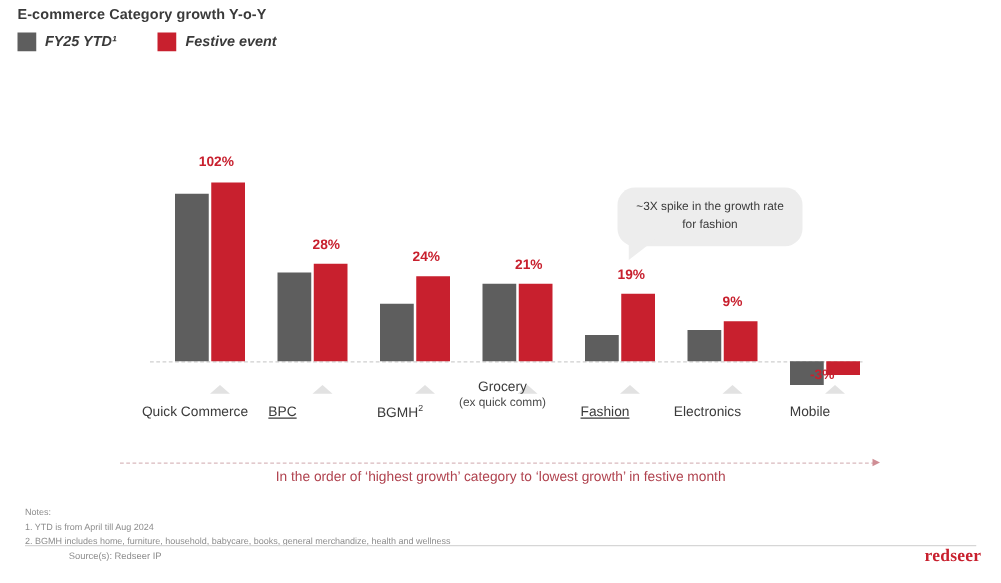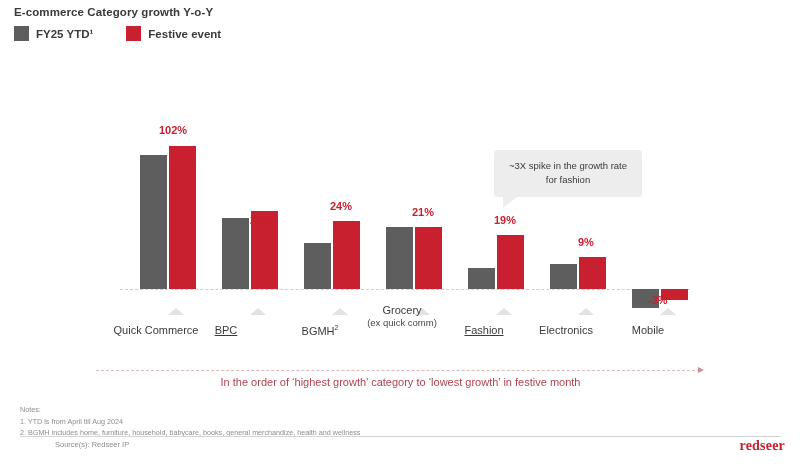--- a/index.html
+++ b/index.html
@@ -13,21 +13,21 @@
   }
   #stage{position:absolute;left:0;top:0;width:801px;height:466px;}
 
   
   .title{
     position:absolute;left:14px;top:6px;
     font-size:11.5px;font-weight:bold;color:#3a3a3a;
     letter-spacing:.1px;
   }
   .legend{position:absolute;left:14px;top:26px;display:flex;align-items:center;gap:8px;}
-  .legend-item{display:flex;align-items:center;gap:7px;}
+  .legend-item{display:flex;align-items:center;gap:7px;font-style:italic;}
   .legend-sw{width:15px;height:15px;display:block;}
   .legend-lb{font-size:11.5px;font-weight:bold;color:#3a3a3a;}
   .legend-gap{width:17px;}
 
   
   .plot{position:absolute;left:0;top:0;width:801px;height:466px;}
   .baseline{
     position:absolute;left:120px;top:288.5px;width:570px;height:0;
     border-top:1px dashed #cfcfcf;
   }
@@ -56,21 +56,21 @@
     border-right:8px solid transparent;
     border-bottom:7px solid #e2e2e2;
   }
 
   
   .breakmark{position:absolute;left:128px;top:185px;width:90px;height:38px;pointer-events:none;}
 
   
   .callout{
     position:absolute;left:494px;top:150px;width:148px;
-    background:#ededed;border-radius:4px;
+    background:#ededed;border-radius:14px;
     padding:9px 8px 10px 8px;
     box-sizing:border-box;
     text-align:center;
     font-size:9.5px;line-height:1.45;color:#3b3b3b;
   }
   .callout-tail{
     position:absolute;left:503px;top:191px;width:0;height:0;
     border-left:0 solid transparent;
     border-right:22px solid transparent;
     border-top:17px solid #ededed;
@@ -133,21 +133,21 @@
         <div class="bar gray" style="top: 155px; height: 134px; position: absolute; bottom: auto;"></div>
         <div class="bar red" style="top: 146px; height: 143px; position: absolute; bottom: auto;"></div>
       </div>
       <div class="vlabel" style="left: 159px; top: 124px;">102%</div>
       <div class="tri" style="left: 168px; top: 308px;"></div>
       <div class="cat" style="left: 88px; top: 324px; width: 136px;">Quick Commerce</div>
       <div class="grp" style="left: 222px; top: 0px; height: 466px; width: 56px;">
         <div class="bar gray" style="top: 218px; height: 71px; position: absolute; bottom: auto;"></div>
         <div class="bar red" style="top: 211px; height: 78px; position: absolute; bottom: auto;"></div>
       </div>
-      <div class="vlabel" style="left: 250px; top: 190px; margin-top: 24px;">28%</div>
+      <div class="vlabel" style="left: 250px; top: 190px;">28%</div>
       <div class="tri" style="left: 250px; top: 308px;"></div>
       <div class="cat" style="left: 158px; top: 324px; width: 136px; text-decoration: underline;">BPC</div>
       <div class="grp" style="left: 304px; top: 0px; height: 466px; width: 56px;">
         <div class="bar gray" style="top: 243px; height: 46px; position: absolute; bottom: auto;"></div>
         <div class="bar red" style="top: 221px; height: 68px; position: absolute; bottom: auto;"></div>
       </div>
       <div class="vlabel" style="left: 330px; top: 200px;">24%</div>
       <div class="tri" style="left: 332px; top: 308px;"></div>
       <div class="cat" style="left: 252px; top: 324px; width: 136px;">BGMH<sup>2</sup></div>
       <div class="grp" style="left: 386px; top: 0px; height: 466px; width: 56px;">

